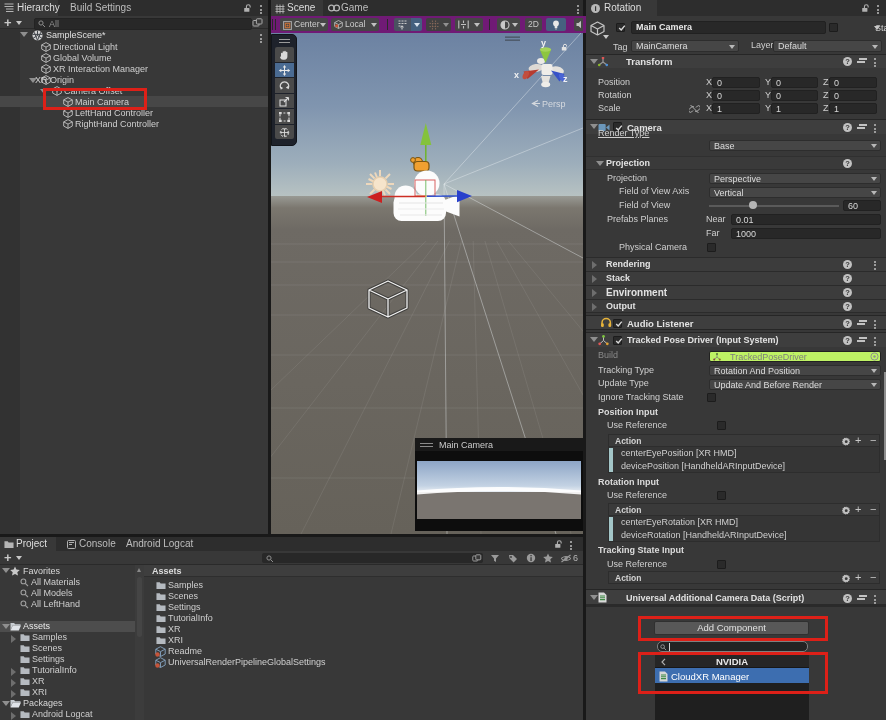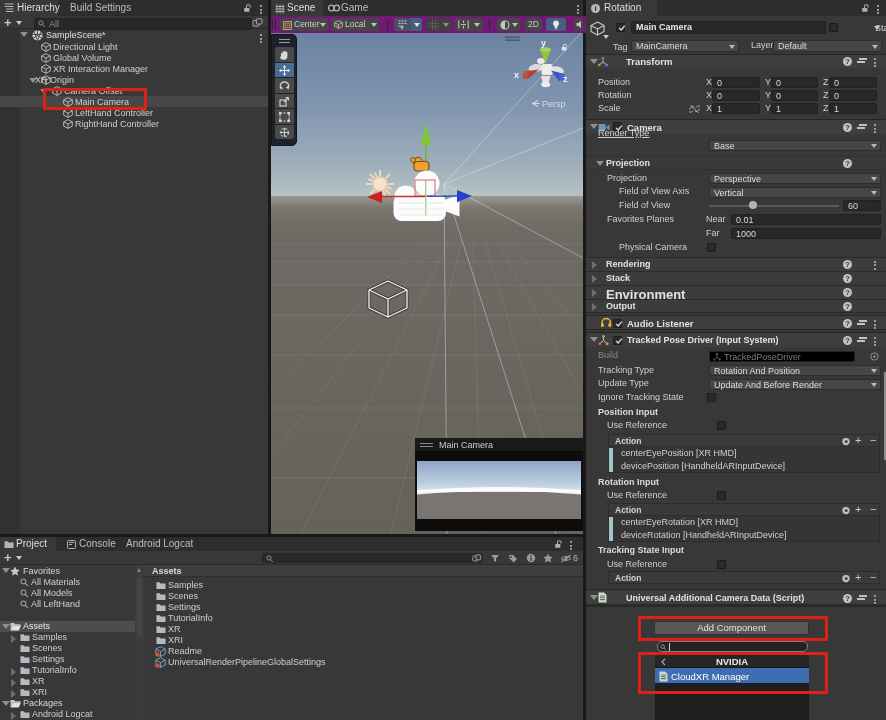--- a/index.html
+++ b/index.html
@@ -694,21 +694,21 @@
     <div class="qm" style="left:257px;top:158.5px;">?</div>
 
     <div class="t" style="left:21px;top:172.5px;">Projection</div>
     <div class="drp" style="left:123px;top:173px;width:172px;height:11px;">Perspective<i class="ar" style="top:3px;"></i></div>
     <div class="t" style="left:33px;top:186px;">Field of View Axis</div>
     <div class="drp" style="left:123px;top:186.5px;width:172px;height:11px;">Vertical<i class="ar" style="top:3px;"></i></div>
     <div class="t" style="left:33px;top:199.5px;">Field of View</div>
     <div class="abs" style="left:123px;top:204.5px;width:130px;height:2px;background:#5a5a5a;"></div>
     <div class="abs" style="left:163px;top:201px;width:8px;height:8px;border-radius:50%;background:#b4b4b4;"></div>
     <div class="fld" style="left:257px;top:200px;width:38px;height:11px;">60</div>
-    <div class="t" style="left:21px;top:213.5px;">Favorites Planes</div>
+    <div class="t" style="left:21px;top:213.5px;">Prefabs Planes</div>
     <div class="t" style="left:120px;top:213.5px;">Near</div>
     <div class="fld" style="left:145px;top:214px;width:150px;height:11px;">0.01</div>
     <div class="t" style="left:120px;top:227.5px;">Far</div>
     <div class="fld" style="left:145px;top:228px;width:150px;height:11px;">1000</div>
     <div class="t" style="left:33px;top:242px;">Physical Camera</div>
     <div class="chk" style="left:121px;top:243px;"></div>
 
     <div class="abs" style="left:0;top:257px;width:300px;height:14px;background:#3c3c3c;border-top:1px solid #2b2b2b;box-sizing:border-box;"></div>
     <div class="tri-r" style="left:6px;top:260.5px;"></div>
     <div class="htxt" style="left:20px;top:259px;font-size:9px;">Rendering</div>
@@ -717,21 +717,21 @@
         <i></i>
         <i></i>
         <i></i>
       </div>
     <div class="abs" style="left:0;top:271px;width:300px;height:14px;background:#3c3c3c;border-top:1px solid #2b2b2b;box-sizing:border-box;"></div>
     <div class="tri-r" style="left:6px;top:274.5px;"></div>
     <div class="htxt" style="left:20px;top:273px;font-size:9px;">Stack</div>
     <div class="qm" style="left:257px;top:273.5px;">?</div>
     <div class="abs" style="left:0;top:285px;width:300px;height:14px;background:#3c3c3c;border-top:1px solid #2b2b2b;box-sizing:border-box;"></div>
     <div class="tri-r" style="left:6px;top:288.5px;"></div>
-    <div class="htxt" style="left:20px;top:287px;font-size:13px;">Environment</div>
+    <div class="htxt" style="left:20px;top:287px;font-size:10px;">Environment</div>
     <div class="qm" style="left:257px;top:287.5px;">?</div>
     <div class="abs" style="left:0;top:299px;width:300px;height:14px;background:#3c3c3c;border-top:1px solid #2b2b2b;border-bottom:1px solid #2b2b2b;box-sizing:border-box;"></div>
     <div class="tri-r" style="left:6px;top:302.5px;"></div>
     <div class="htxt" style="left:20px;top:301px;font-size:9px;">Output</div>
     <div class="qm" style="left:257px;top:301.5px;">?</div>
 
     <div class="chdr" style="top:315px;height:15px;border-bottom:1px solid #262626;"></div>
     <svg class="abs" style="left:13.5px;top:317px" width="12" height="11" viewBox="0 0 12 11">
         <path d="M2 7 V5.8 a4.2 4.2 0 0 1 8.4 0 V7" fill="none" stroke="#e8b43a" stroke-width="1.5"></path>
         <rect x="1" y="6.2" width="2.8" height="3.8" rx="1.2" fill="#e8b43a"></rect>
@@ -773,21 +773,21 @@
         <i></i>
         <i></i>
       </div>
     <div class="dots" style="left:287px;top:336px;">
         <i></i>
         <i></i>
         <i></i>
       </div>
 
     <div class="t" style="left:12px;top:350px;color:#8a8a8a;">Build</div>
-    <div class="fld" style="left:123px;top:350.5px;width:146px;height:11px;background:#000000;color:#7e7e7e;padding-left:14px;">TrackedPoseDriver</div>
+    <div class="fld" style="left:123px;top:350.5px;width:172px;height:11px;background:#bef264;color:#7e7e7e;padding-left:20px;">TrackedPoseDriver</div>
     <svg class="abs" style="left:127px;top:352.5px" width="8" height="8" viewBox="0 0 11 11">
         <path d="M5.5 5.5 L5.5 1 M5.5 5.5 L1.5 9 M5.5 5.5 L9.5 9" stroke="#777" stroke-width="1"></path>
         <circle cx="5.5" cy="1.4" r="1.4" fill="#567a36"></circle>
         <circle cx="1.7" cy="8.8" r="1.4" fill="#8a4040"></circle>
         <circle cx="9.3" cy="8.8" r="1.4" fill="#8a6a28"></circle>
       </svg>
     <svg class="abs" style="left:284px;top:351.5px" width="9" height="9" viewBox="0 0 9 9">
         <circle cx="4.5" cy="4.5" r="3.6" fill="none" stroke="#909090"></circle>
         <circle cx="4.5" cy="4.5" r="1.2" fill="#909090"></circle>
       </svg>

